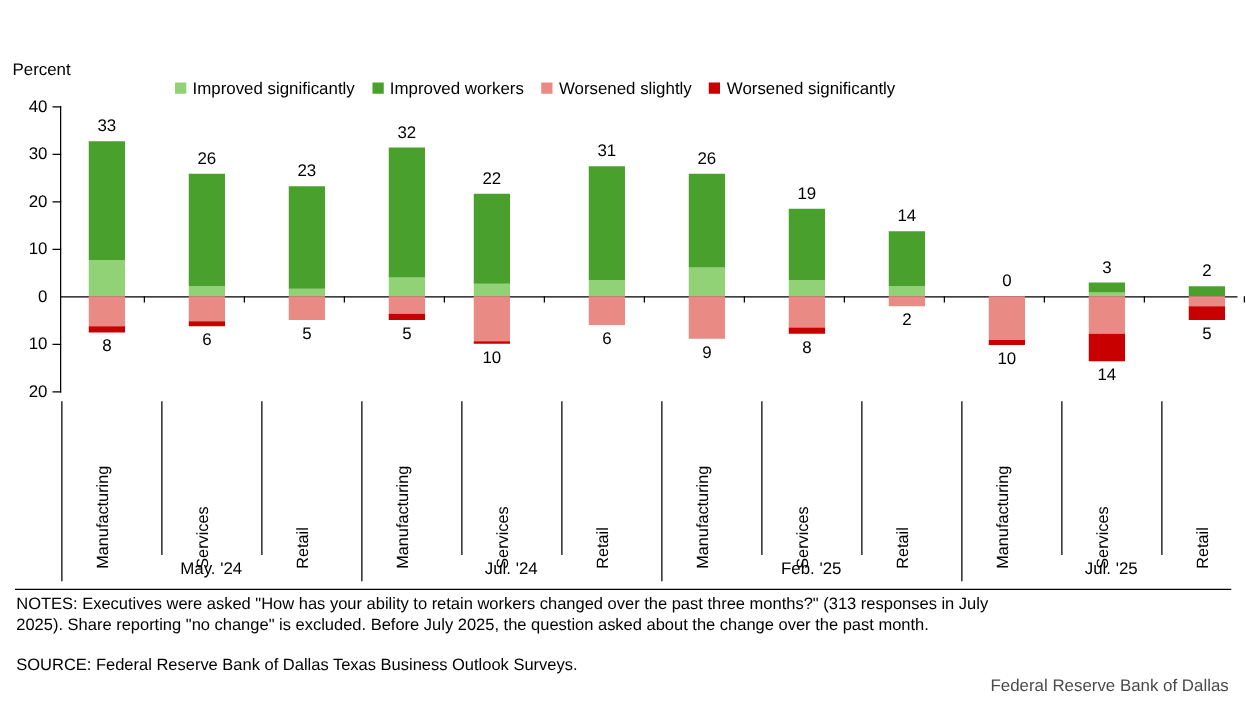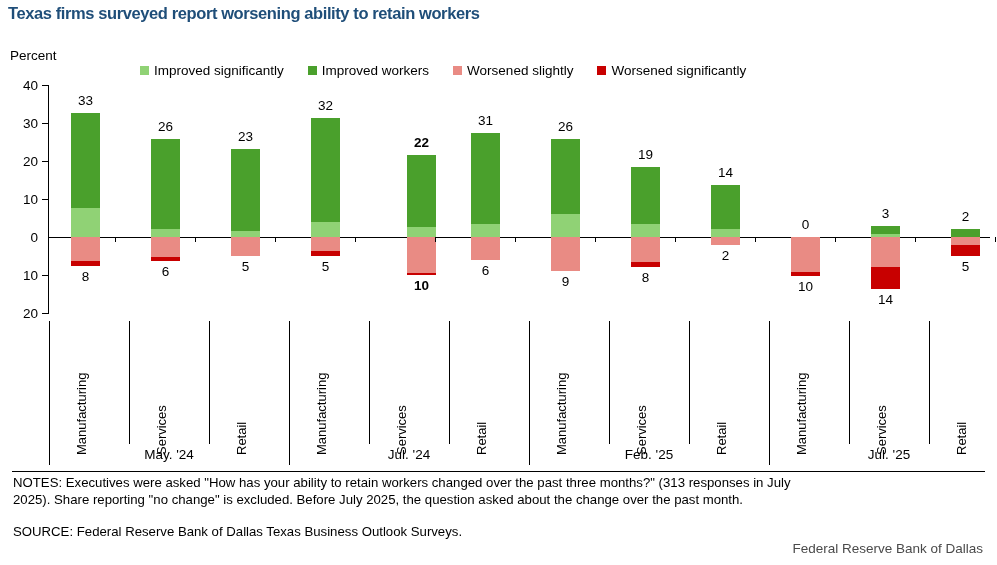--- a/index.html
+++ b/index.html
@@ -8,21 +8,21 @@
     font-family:"Liberation Sans",sans-serif;
     color:#000;overflow:hidden;position:relative;
   }
   
   #header{position:absolute;left:8px;top:2px;}
   #chart-label{font-size:15px;font-weight:bold;color:#1F4E79;letter-spacing:-0.2px;line-height:17px;}
   #chart-title{font-size:16.5px;font-weight:bold;color:#1F4E79;letter-spacing:-0.4px;line-height:20px;margin-top:1px;}
   #percent-label{position:absolute;left:10px;top:48px;font-size:13.5px;color:#000;}
 
   
-  #legend{position:absolute;left:140px;top:63px;display:flex;gap:24px;align-items:center;}
+  #legend{position:absolute;left:140px;top:63px;display:flex;gap:14px;align-items:center;}
   .legend-item{display:flex;align-items:center;gap:5px;font-size:13.5px;color:#000;white-space:nowrap;}
   .legend-swatch{width:9px;height:9px;display:inline-block;flex:0 0 auto;}
 
   
   #plot{position:absolute;left:0;top:0;width:952px;height:470px;}
   #y-axis-labels{position:absolute;left:0;top:0;width:38px;height:470px;}
   .ytick-label{position:absolute;right:0;font-size:13.5px;color:#000;transform:translateY(-50%);text-align:right;width:36px;}
   #axis-line-v{position:absolute;left:48px;top:85px;width:1px;height:229px;background:#000;}
   .ytick-mark{position:absolute;left:42px;width:7px;height:1px;background:#000;}
   #zero-line{position:absolute;left:48px;top:237px;width:942px;height:1.3px;background:#000;}
@@ -43,21 +43,20 @@
   
   #notes-rule{position:absolute;left:12px;top:471px;width:973px;height:1px;background:#000;}
   #notes{position:absolute;left:13px;top:475px;width:972px;font-size:13.2px;line-height:16.5px;color:#000;}
   #source-line{margin-top:16px;}
   #footer-brand{position:absolute;right:14px;top:541px;font-size:13.5px;color:#4a4a4a;}
 </style>
 </head>
 <body>
 
 <div id="header">
-  <div id="chart-title">Texas firms surveyed report worsening ability to retain workers</div>
 </div>
 
 <div id="percent-label">Percent</div>
 
 <div id="legend">
     <div class="legend-item">
       <span class="legend-swatch" style="background: rgb(144, 210, 117);"></span>
       <span>Improved significantly</span>
     </div>
     <div class="legend-item">
@@ -111,21 +110,21 @@
         <div class="bar-value" style="top: 259.05px;">5</div>
       </div>
       <div class="bar" style="left: 311px; top: 0px; height: 470px;">
         <div class="seg" style="background: rgb(144, 210, 117); top: 221.76px; height: 15.24px;"></div>
         <div class="seg" style="background: rgb(74, 160, 44); top: 118.128px; height: 103.632px;"></div>
         <div class="seg" style="background: rgb(233, 139, 132); top: 237px; height: 13.716px;"></div>
         <div class="seg" style="background: rgb(200, 0, 0); top: 250.716px; height: 5.715px;"></div>
         <div class="bar-value" style="top: 98.128px;">32</div>
         <div class="bar-value" style="top: 259.431px;">5</div>
       </div>
-      <div class="bar" style="left: 407px; top: 0px; height: 470px; font-weight: bold;">
+      <div class="bar" style="left: 379px; top: 0px; height: 470px;">
         <div class="seg" style="background: rgb(144, 210, 117); top: 227.475px; height: 9.525px;"></div>
         <div class="seg" style="background: rgb(74, 160, 44); top: 155.085px; height: 72.39px;"></div>
         <div class="seg" style="background: rgb(233, 139, 132); top: 237px; height: 35.814px;"></div>
         <div class="seg" style="background: rgb(200, 0, 0); top: 272.814px; height: 2.286px;"></div>
         <div class="bar-value" style="top: 135.085px;">22</div>
         <div class="bar-value" style="top: 278.1px;">10</div>
       </div>
       <div class="bar" style="left: 471px; top: 0px; height: 470px;">
         <div class="seg" style="background: rgb(144, 210, 117); top: 223.665px; height: 13.335px;"></div>
         <div class="seg" style="background: rgb(74, 160, 44); top: 133.368px; height: 90.297px;"></div>

